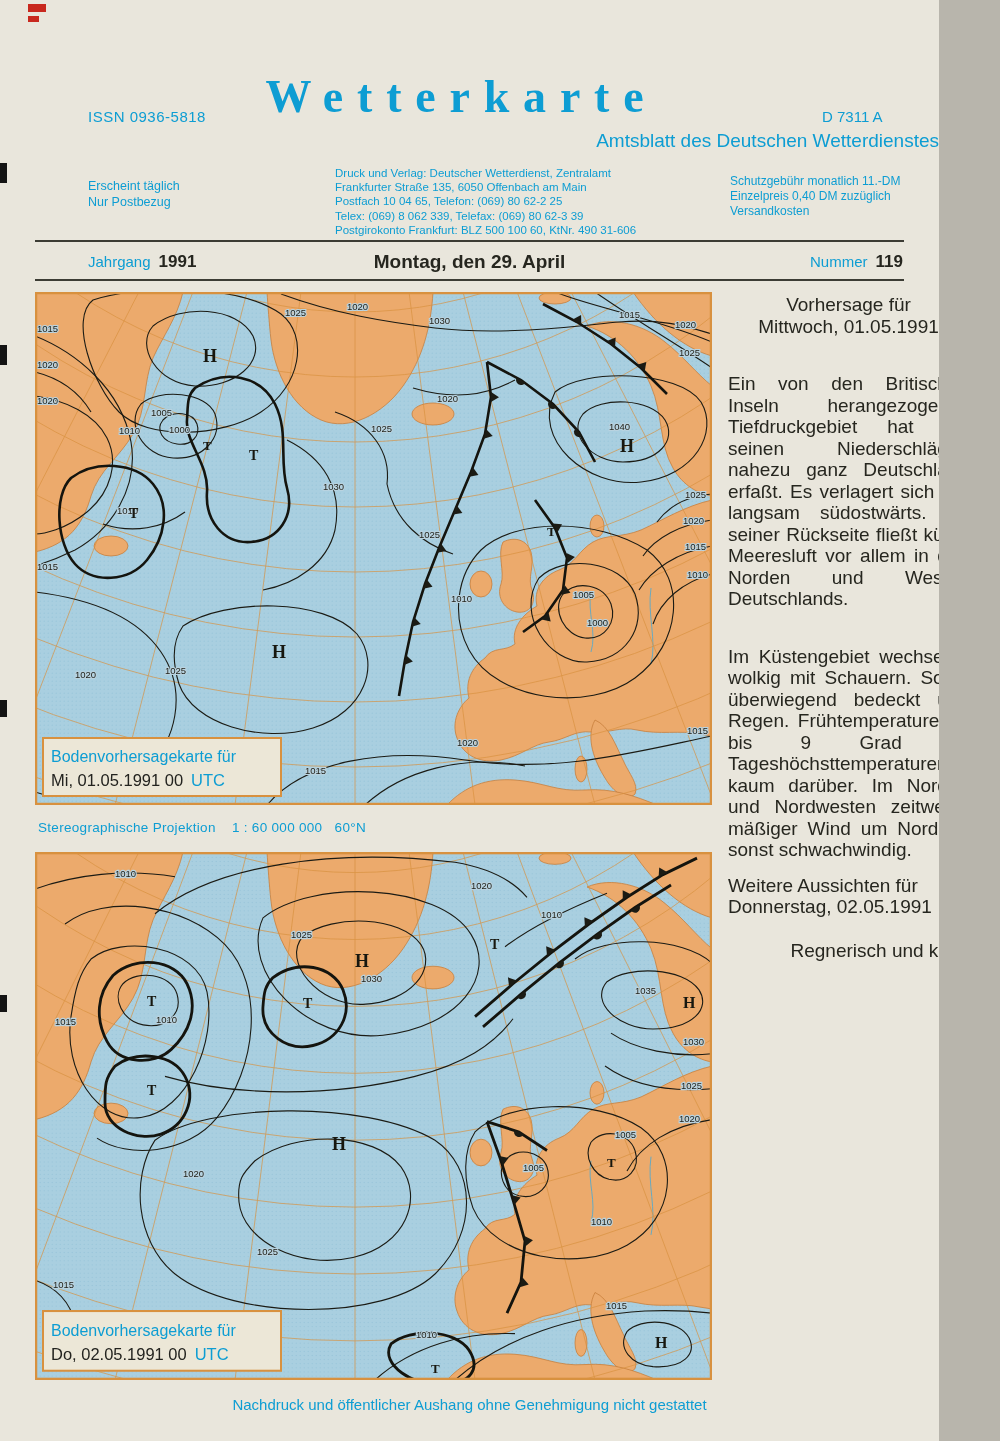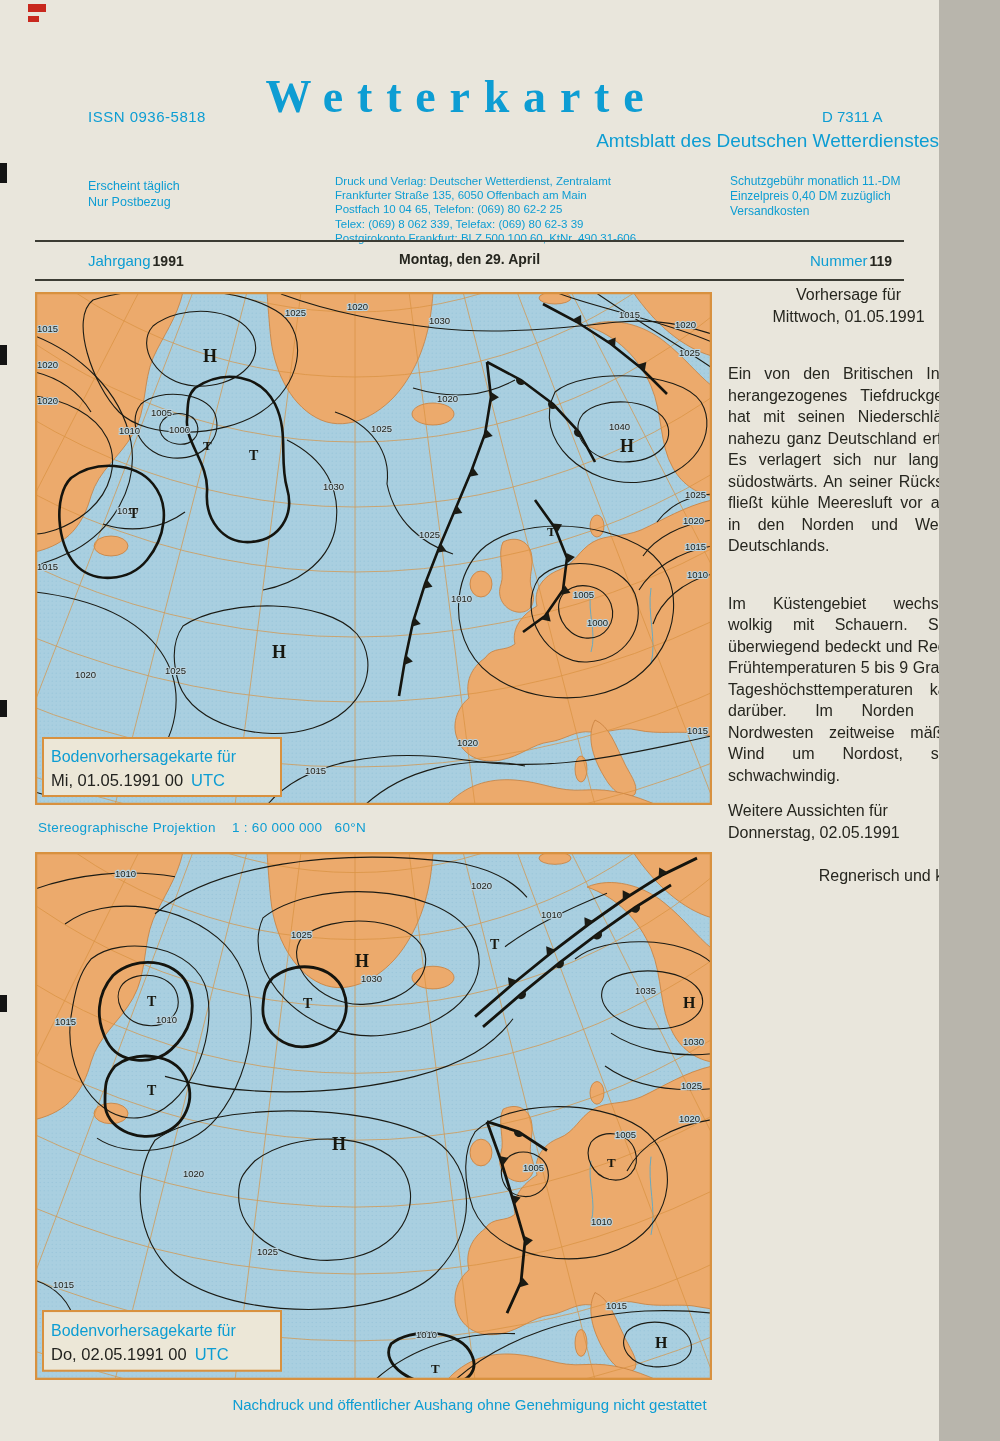--- a/index.html
+++ b/index.html
@@ -12,43 +12,43 @@
   .mark-black{position:absolute;left:0;width:7px;background:#141414}
   .mark-red{position:absolute;background:#c8281e}
 
   
   .issn{position:absolute;left:88px;top:108px;color:var(--accent);font-size:15px;letter-spacing:.5px}
   .doc-code{position:absolute;left:822px;top:108px;color:var(--accent);font-size:15px}
   .masthead-title{position:absolute;left:0;right:16px;top:70px;text-align:center;
     font-family:"Liberation Serif",serif;font-weight:bold;font-size:46px;color:var(--accent);letter-spacing:.30em}
   .subtitle{position:absolute;left:0;right:0;top:130px;text-align:right;color:var(--accent);font-size:19px}
   .leftinfo{position:absolute;left:88px;top:178px;color:var(--accent);font-size:12.5px;line-height:16px}
-  .pubinfo{position:absolute;left:335px;top:174px;color:var(--accent);font-size:11.5px;line-height:14.2px}
+  .pubinfo{position:absolute;left:335px;top:166px;color:var(--accent);font-size:11.5px;line-height:14.2px}
   .rightinfo{position:absolute;left:730px;top:174px;color:var(--accent);font-size:12px;line-height:15px}
   .rule{position:absolute;left:35px;right:35px;height:2px;background:#3c3c34}
   .rule1{top:240px}.rule2{top:279px;height:1.5px}
   .issue-jahrgang{position:absolute;left:88px;top:252px;font-size:15px;color:var(--accent)}
   .issue-nummer{position:absolute;left:810px;top:252px;font-size:15px;color:var(--accent)}
-  .issue-jahrgang .val,.issue-nummer .val{color:var(--ink);font-weight:bold;font-size:14px;margin-left:2px}
-  .issue-date{position:absolute;left:0;right:0;top:251px;text-align:center;font-weight:bold;font-size:14px;color:var(--ink)}
+  .issue-jahrgang .val,.issue-nummer .val{color:var(--ink);font-weight:bold;font-size:17px;margin-left:8px}
+  .issue-date{position:absolute;left:0;right:0;top:251px;text-align:center;font-weight:bold;font-size:19px;color:var(--ink)}
 
   
   .map1{position:absolute;left:35px;top:292px;width:677px;height:513px}
   .map2{position:absolute;left:35px;top:852px;width:677px;height:528px}
   .map1 svg,.map2 svg{display:block;width:100%;height:100%}
   .proj-note{position:absolute;left:38px;top:820px;color:var(--accent);font-size:13.5px;letter-spacing:.3px;white-space:pre}
 
   .plbl{font:9.5px "Liberation Sans",sans-serif;fill:#23231b;paint-order:stroke;stroke:#b9d3e0;stroke-width:2.2px}
   .pctr{font-family:"Liberation Serif",serif;font-weight:bold;fill:#17170f}
   .cap1{font:16px "Liberation Sans",sans-serif;fill:var(--accent)}
   .cap2{font:16.5px "Liberation Sans",sans-serif;fill:#23231f}
   .cap2b{fill:var(--accent)}
 
   
-  .forecast{position:absolute;left:728px;top:284px;width:241px;color:var(--ink);font-size:16px;line-height:21.5px}
+  .forecast{position:absolute;left:728px;top:294px;width:241px;color:var(--ink);font-size:19px;line-height:21.5px}
   .fc-head{text-align:center}
   .fc-para{margin-top:36px;text-align:justify}
   .fc-outlook-head{margin-top:14px;text-align:left}
   .fc-outlook-text{margin-top:22px;text-align:right}
 
   .footer{position:absolute;left:0;right:0;top:1396px;text-align:center;color:var(--accent);font-size:15px}
 </style>
 </head>
 <body>
 

